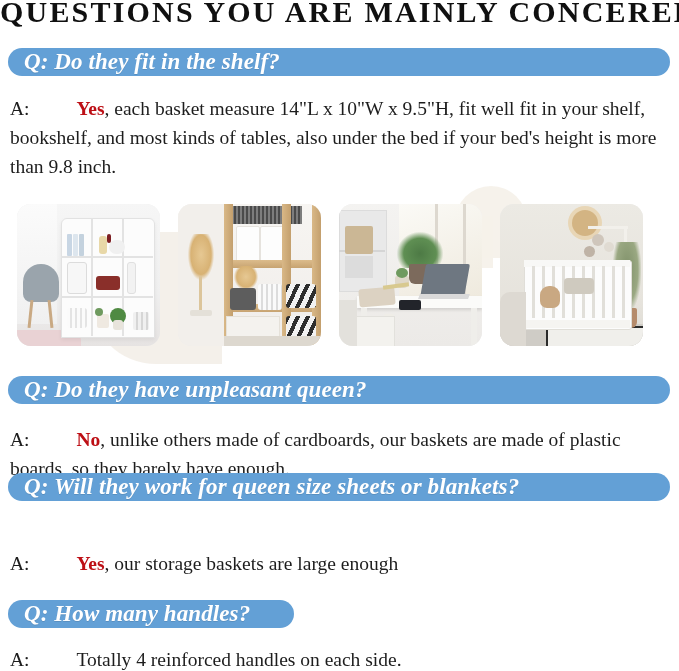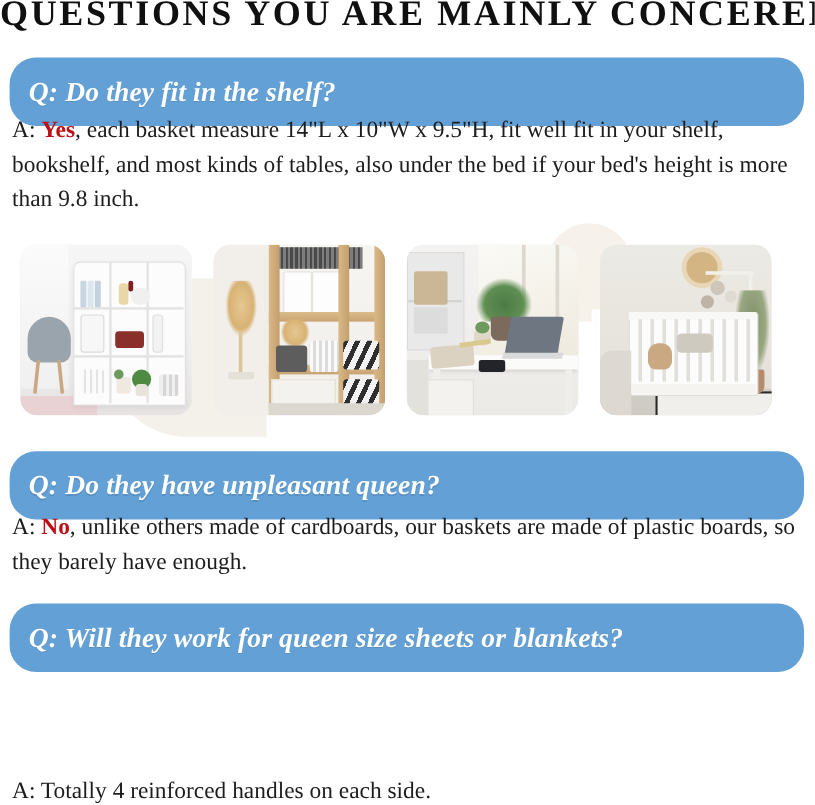--- a/index.html
+++ b/index.html
@@ -34,21 +34,21 @@
     color: #101010;
     white-space: nowrap;
     line-height: 36px;
   }
 
   
   .q-banner {
     position: absolute;
     left: 8px;
     width: 662px;
-    height: 57px;
+    height: 28px;
     background: #63a0d6;
     border-radius: 22px;
     box-sizing: border-box;
     display: flex;
     align-items: center;
     overflow: hidden;
   }
   .q-banner.short {
     width: 470px;
   }
@@ -70,20 +70,21 @@
     left: 10px;
     width: 662px;
     font-family: "Liberation Serif", "DejaVu Serif", serif;
     font-size: 19.5px;
     line-height: 29px;
     color: #1d1d1d;
   }
   .answer .hl {
     color: #bd0f15;
     font-weight: bold;
+    margin-left: 42px;
   }
 
   
   .watermark {
     position: absolute;
     pointer-events: none;
   }
   .wm-big {
     left: 90px;
     top: 232px;
@@ -354,19 +355,23 @@
         <div class="ph p4-sofa"></div>
       </div>
     </div>
   </div>
 
   <div class="q-banner" style="top: 376px; background: rgb(99, 160, 214);">
     <span class="q-text">Q: Do they have unpleasant queen?</span>
   </div>
   <div class="answer" style="top:425px;"><span>A: </span><span class="hl" style="color: rgb(189, 15, 21);">No</span><span>, unlike others made of cardboards, our baskets are made of plastic boards, so they barely have enough.</span></div>
 
-  <div class="q-banner" style="top: 503px; background: rgb(99, 160, 214);">
+  <div class="q-banner" style="top: 473px; background: rgb(99, 160, 214);">
     <span class="q-text">Q: Will they work for queen size sheets or blankets?</span>
   </div>
-
+  <div class="answer" style="top:549px;"><span>A: </span><span class="hl" style="color: rgb(189, 15, 21);">Yes</span><span>, our storage baskets are large enough</span></div>
+
+  <div class="q-banner short" style="top: 600px; background: rgb(99, 160, 214); width: 286px;">
+    <span class="q-text">Q: How many handles?</span>
+  </div>
   <div class="answer" style="top:645px;"><span>A: </span><span class="hl" style="color: rgb(189, 15, 21);"></span><span>Totally 4 reinforced handles on each side.</span></div>
 
 </div>
 
 </body></html>

